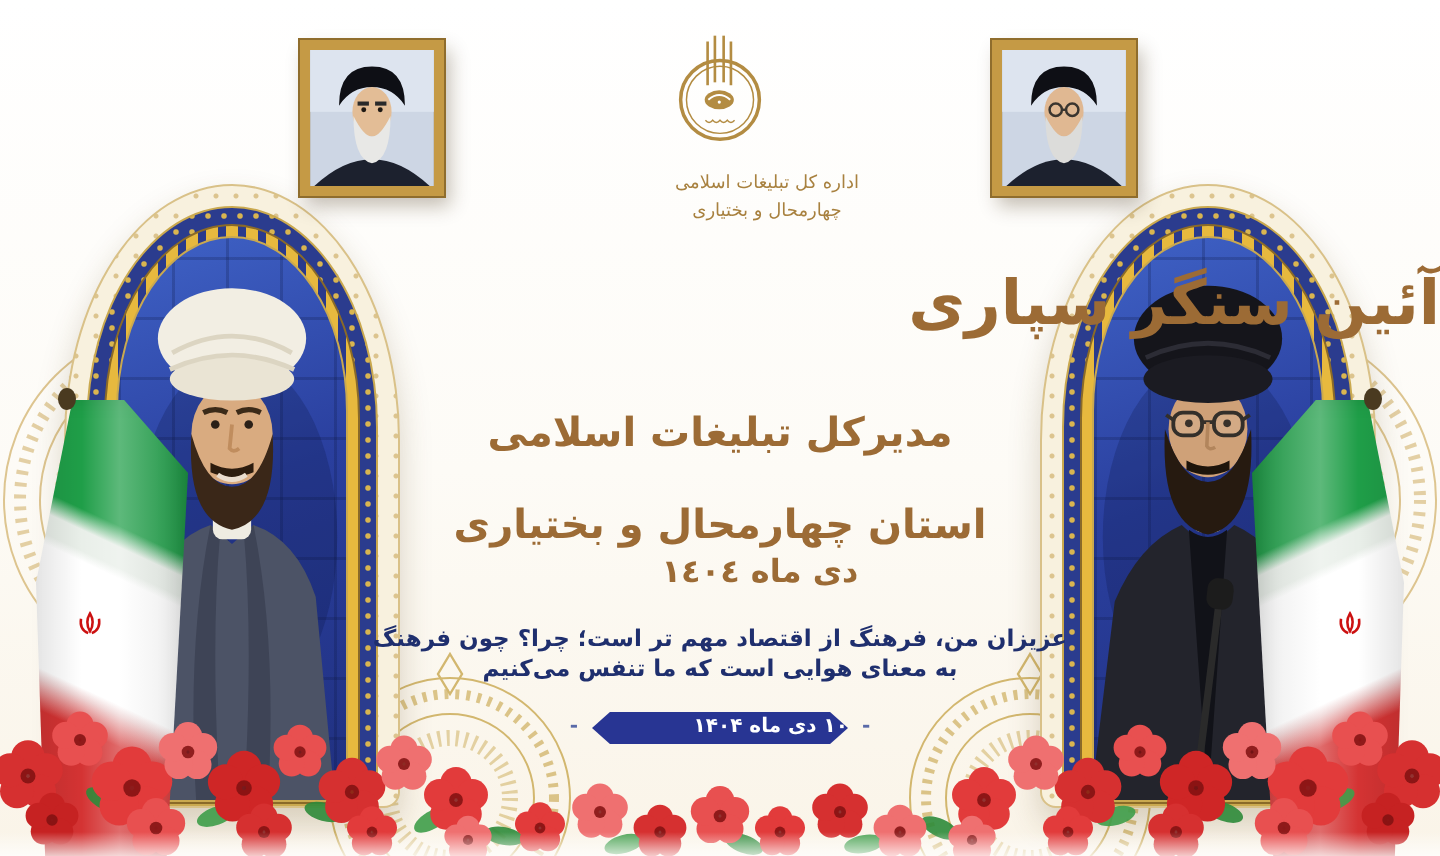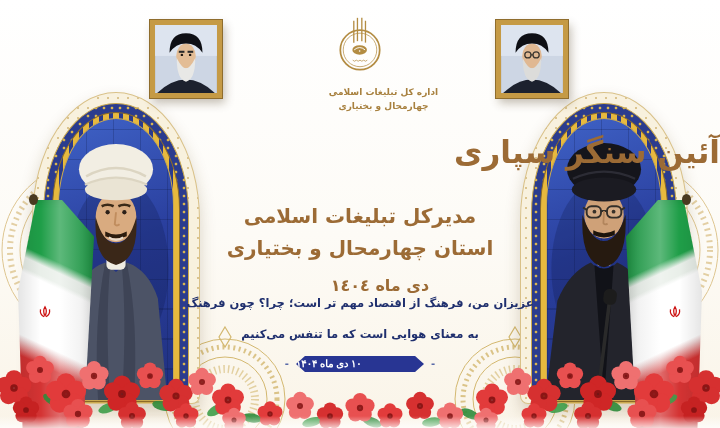--- a/index.html
+++ b/index.html
@@ -63,41 +63,41 @@
   .top-frame{position:absolute;top:20px;width:72px;height:78px;z-index:4;
     background:#dfe6f0;border:5px solid #c59a45;
     box-shadow:0 0 0 1px #8f6d2d,inset 0 0 0 1px #8f6d2d,3px 5px 9px rgba(60,40,10,.3);}
   .tf-left{left:150px;}
   .tf-right{left:496px;}
   .top-frame svg{display:block;width:100%;height:100%;}
 
   
   .emblem-block{position:absolute;left:0;right:0;top:12px;text-align:center;z-index:4;}
   .emblem-svg{width:64px;height:70px;}
-  .org-line{font-size:9px;font-weight:bold;color:#a8813f;line-height:1.55;direction:rtl;margin-left:47px;}
+  .org-line{font-size:9px;font-weight:normal;color:#a8813f;line-height:1.55;direction:rtl;margin-left:47px;}
 
   
   .title{position:absolute;left:0;right:0;top:134px;margin:0;z-index:4;
     font-size:31px;font-weight:bold;color:#9c6b35;letter-spacing:1px;direction:rtl;}
   .subtitle{position:absolute;left:0;right:0;text-align:center;z-index:4;
     font-weight:bold;color:#9c6b35;direction:rtl;}
   .s1{top:204px;font-size:20px;}
-  .s2{top:236px;font-size:20px;}
+  .s2{top:250px;font-size:20px;}
   .s3{top:276px;font-size:16px;padding-left:40px;}
   .quote{position:absolute;left:0;right:0;text-align:center;z-index:4;
     font-size:11.5px;font-weight:bold;color:#1f2f6e;direction:rtl;}
-  .q1{top:296px;}
+  .q1{top:312px;}
   .q2{top:327px;}
   .attribution{position:absolute;left:0;right:0;top:345px;text-align:center;z-index:4;
     font-size:7.5px;font-weight:bold;color:#1f2f6e;direction:rtl;}
   .ribbon-row{position:absolute;left:0;right:0;top:356px;z-index:4;
     display:flex;align-items:center;justify-content:center;gap:7px;}
   .ribbon{width:128px;height:16px;background:#283593;color:#ffffff;
-    font-size:10px;font-weight:bold;line-height:16px;text-align:left;direction:rtl;
-    clip-path:polygon(0 50%,7% 0,93% 0,100% 50%,93% 100%,7% 100%);font-family:Liberation Serif, serif;}
+    font-size:10px;font-weight:bold;line-height:16px;text-align:right;direction:rtl;
+    clip-path:polygon(0 50%,7% 0,93% 0,100% 50%,93% 100%,7% 100%);}
   .ribbon-dash{font-size:10px;font-weight:bold;color:#5a6aa8;line-height:16px;}
 
   
   .flowers{position:absolute;left:0;top:336px;width:720px;height:92px;z-index:5;}
   .bottom-fade{position:absolute;left:0;right:0;bottom:0;height:12px;z-index:6;
     background:linear-gradient(rgba(255,255,255,0),rgba(255,255,255,.75));}
 </style>
 </head>
 <body>
 

